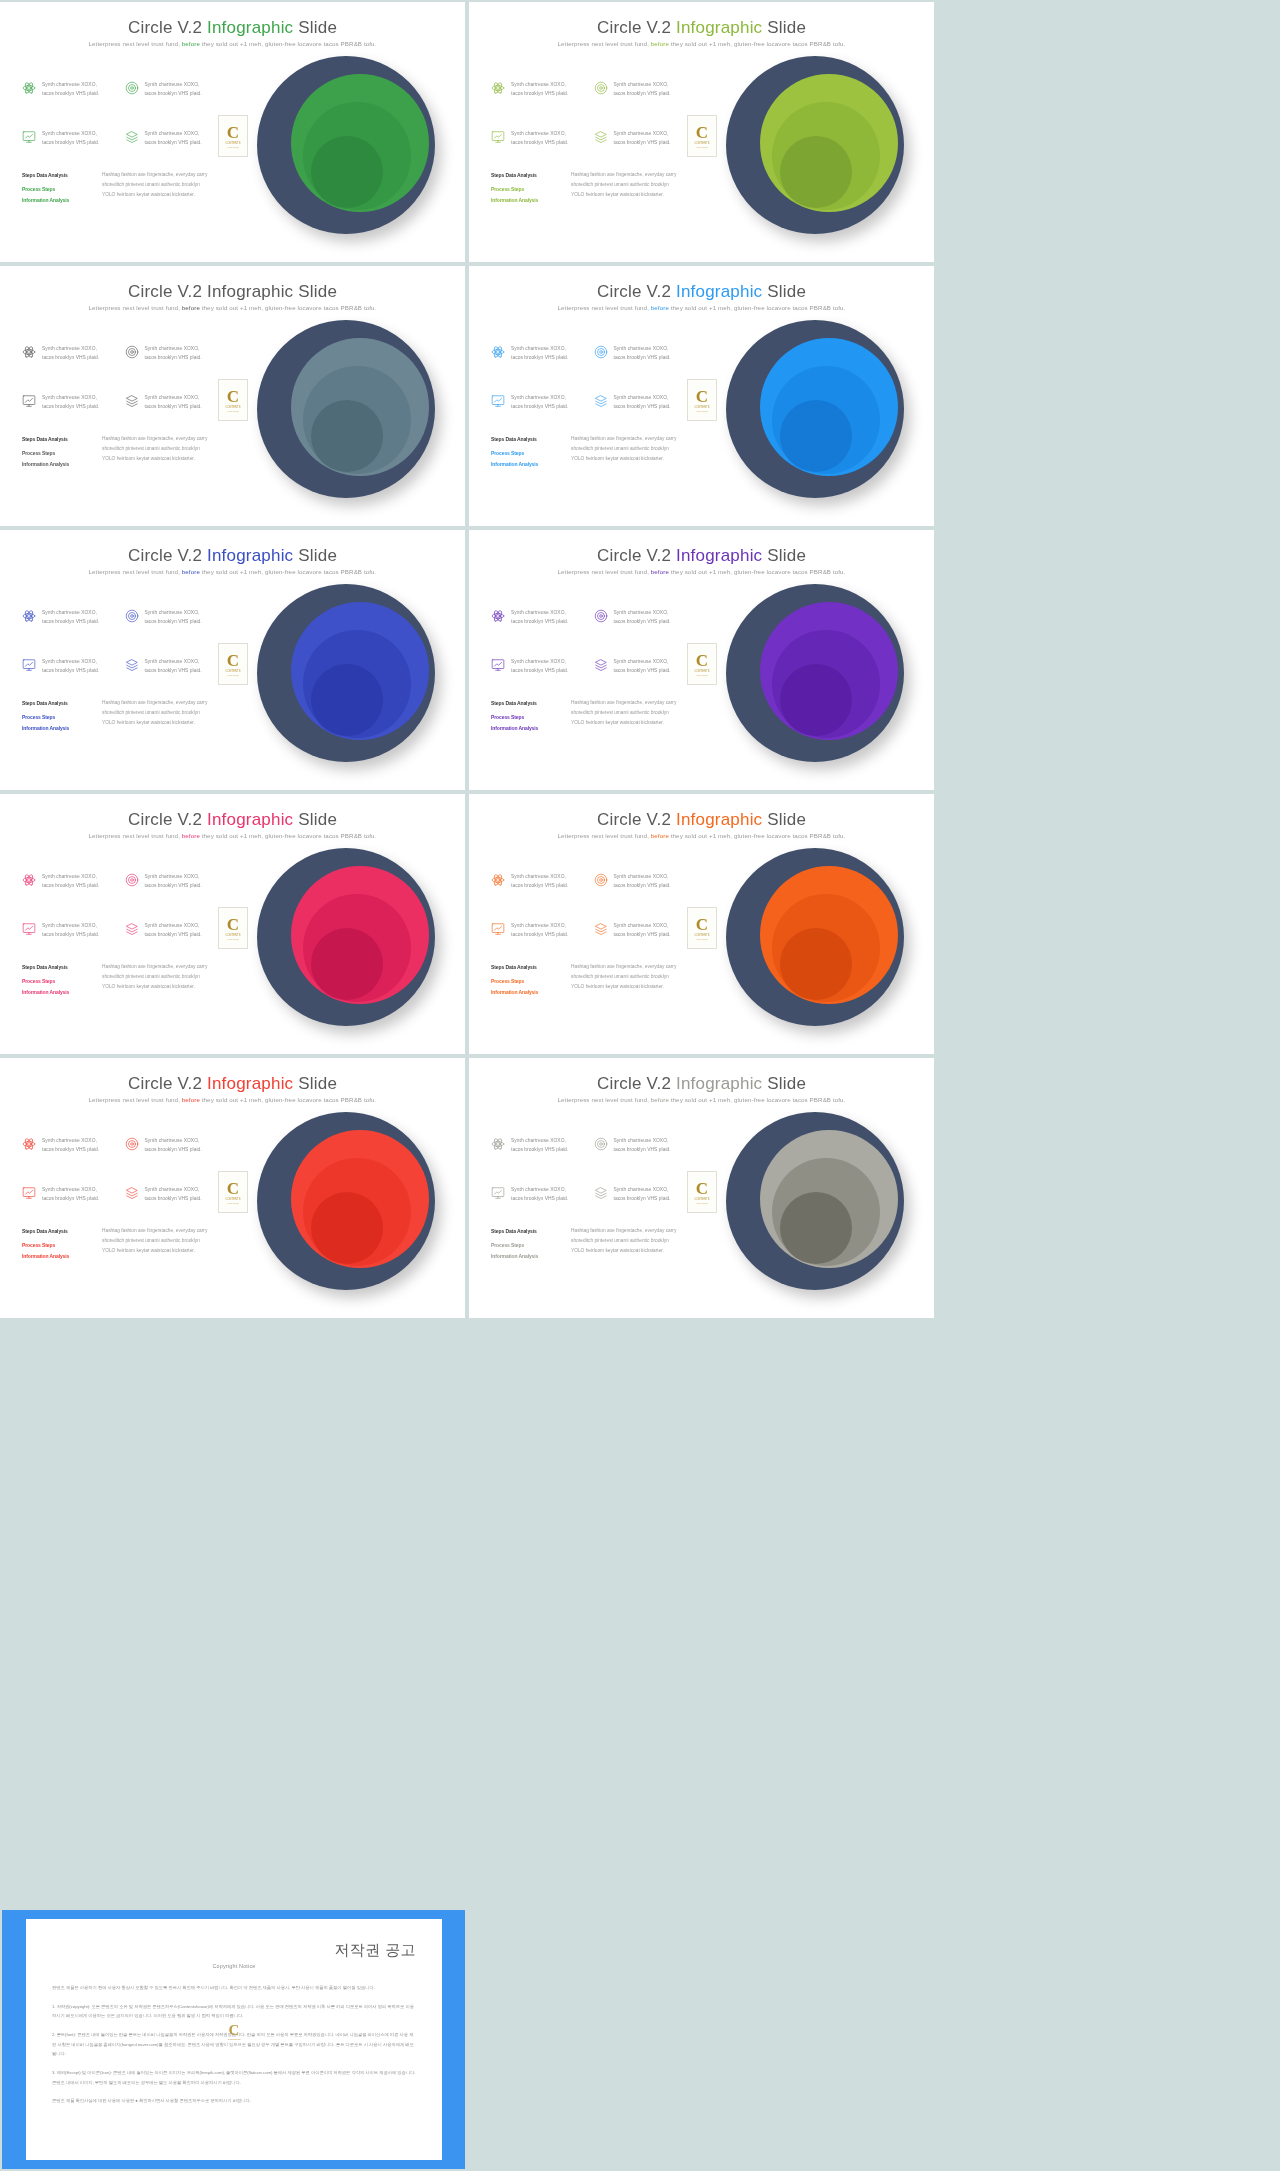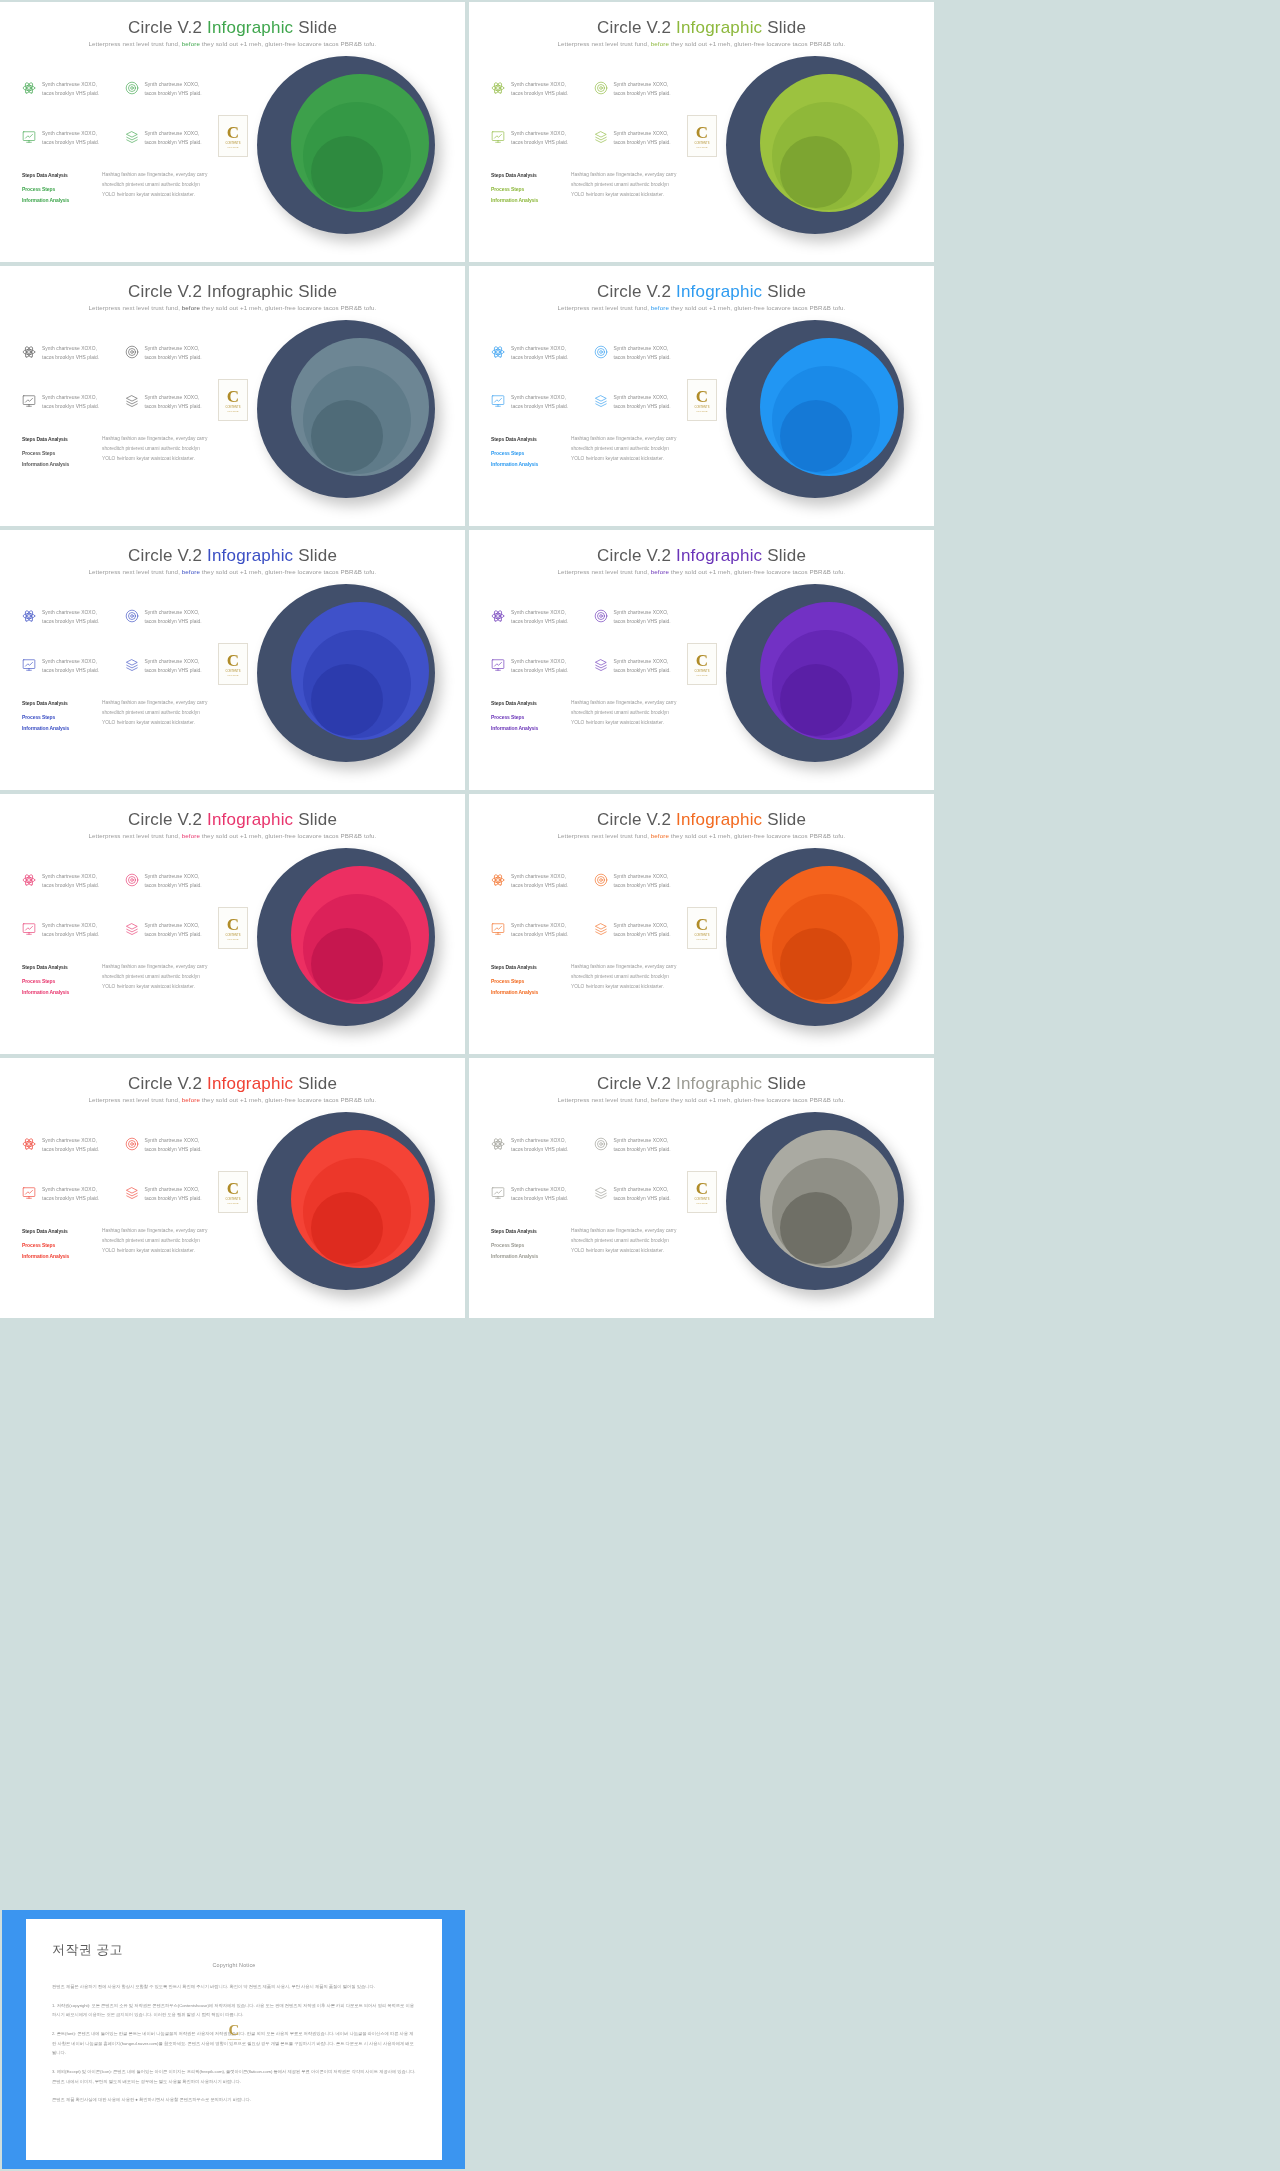--- a/index.html
+++ b/index.html
@@ -147,22 +147,22 @@
   }
   .copy-inner{
     position:absolute;
     left:24px;top:9px;
     width:416px;height:241px;
     background:#fff;
     box-sizing:border-box;
     padding:22px 26px;
   }
   .copy-title{
-    text-align:left;
-    font-size:13px;
+    text-align:right;
+    font-size:15px;
     color:#5a5a5a;
     letter-spacing:.4px;
     font-weight:400;
   }
   .copy-sub{
     text-align:center;
     font-size:5.4px;
     color:#8d8d8d;
     margin-top:3px;
     letter-spacing:.2px;

